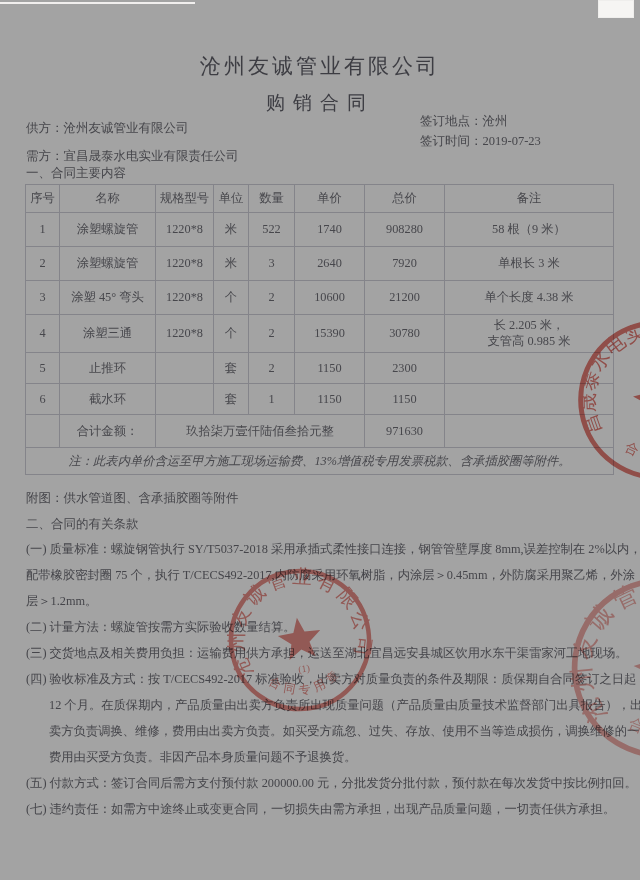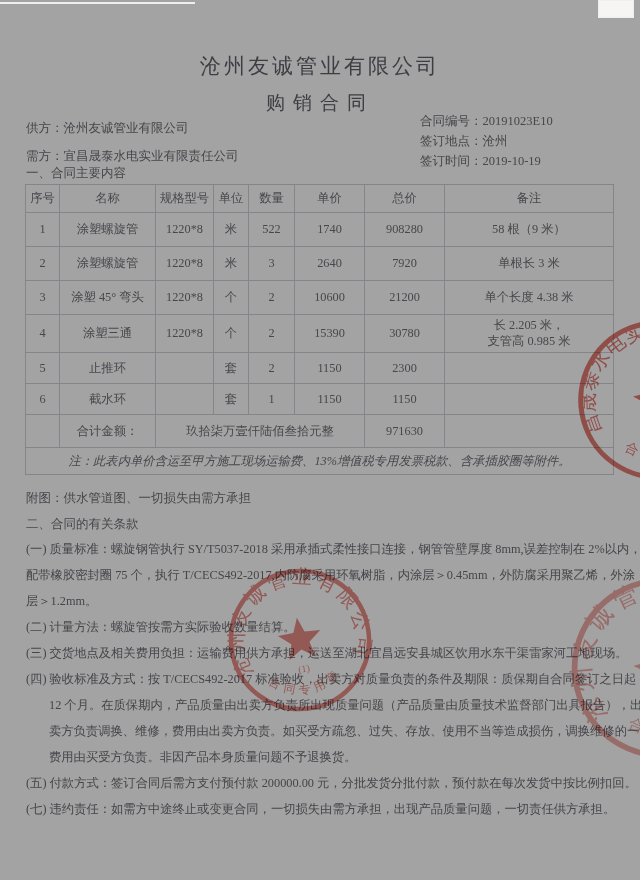--- a/index.html
+++ b/index.html
@@ -63,23 +63,22 @@
   <div class="artifact-top"></div>
   <div class="artifact-tr"></div>
 
   <div class="company-title">沧州友诚管业有限公司</div>
   <div class="doc-title">购销合同</div>
 
   <div class="line supplier-line">供方：沧州友诚管业有限公司</div>
   <div class="line buyer-line">需方：宜昌晟泰水电实业有限责任公司</div>
 
   <div class="meta">
-    <div>合同编号：20191023E10</div>
     <div>签订地点：沧州</div>
-    <div>签订时间：2019-10-19</div>
+    <div>签订时间：2019-07-23</div>
   </div>
 
   <div class="line sec1-title">一、合同主要内容</div>
 
   <table class="items">
     <colgroup>
       <col style="width:34px">
         <col style="width:96px">
         <col style="width:58px">
         <col style="width:35px">
@@ -166,21 +165,21 @@
       <td colspan="4">玖拾柒万壹仟陆佰叁拾元整</td>
       <td>971630</td>
       <td></td>
     </tr>
     <tr class="noterow">
       <td colspan="8" class="note">注：此表内单价含运至甲方施工现场运输费、13%增值税专用发票税款、含承插胶圈等附件。</td>
     </tr>
   </tbody>
     </table>
 
-  <div class="line attach-line">附图：供水管道图、一切损失由需方承担</div>
+  <div class="line attach-line">附图：供水管道图、含承插胶圈等附件</div>
   <div class="line sec2-title">二、合同的有关条款</div>
 
   <div class="clauses">
     <div class="clause-line">(一) 质量标准：螺旋钢管执行 SY/T5037-2018 采用承插式柔性接口连接，钢管管壁厚度 8mm,误差控制在 2%以内，</div>
     <div class="clause-line">配带橡胶密封圈 75 个，执行 T/CECS492-2017,内防腐采用环氧树脂，内涂层＞0.45mm，外防腐采用聚乙烯，外涂</div>
     <div class="clause-line">层＞1.2mm。</div>
     <div class="clause-line">(二) 计量方法：螺旋管按需方实际验收数量结算。</div>
     <div class="clause-line">(三) 交货地点及相关费用负担：运输费用供方承担，运送至湖北宜昌远安县城区饮用水东干渠雷家河工地现场。</div>
     <div class="clause-line">(四) 验收标准及方式：按 T/CECS492-2017 标准验收，出卖方对质量负责的条件及期限：质保期自合同签订之日起</div>
     <div class="clause-line ind">12 个月。在质保期内，产品质量由出卖方负责所出现质量问题（产品质量由质量技术监督部门出具报告），出</div>

